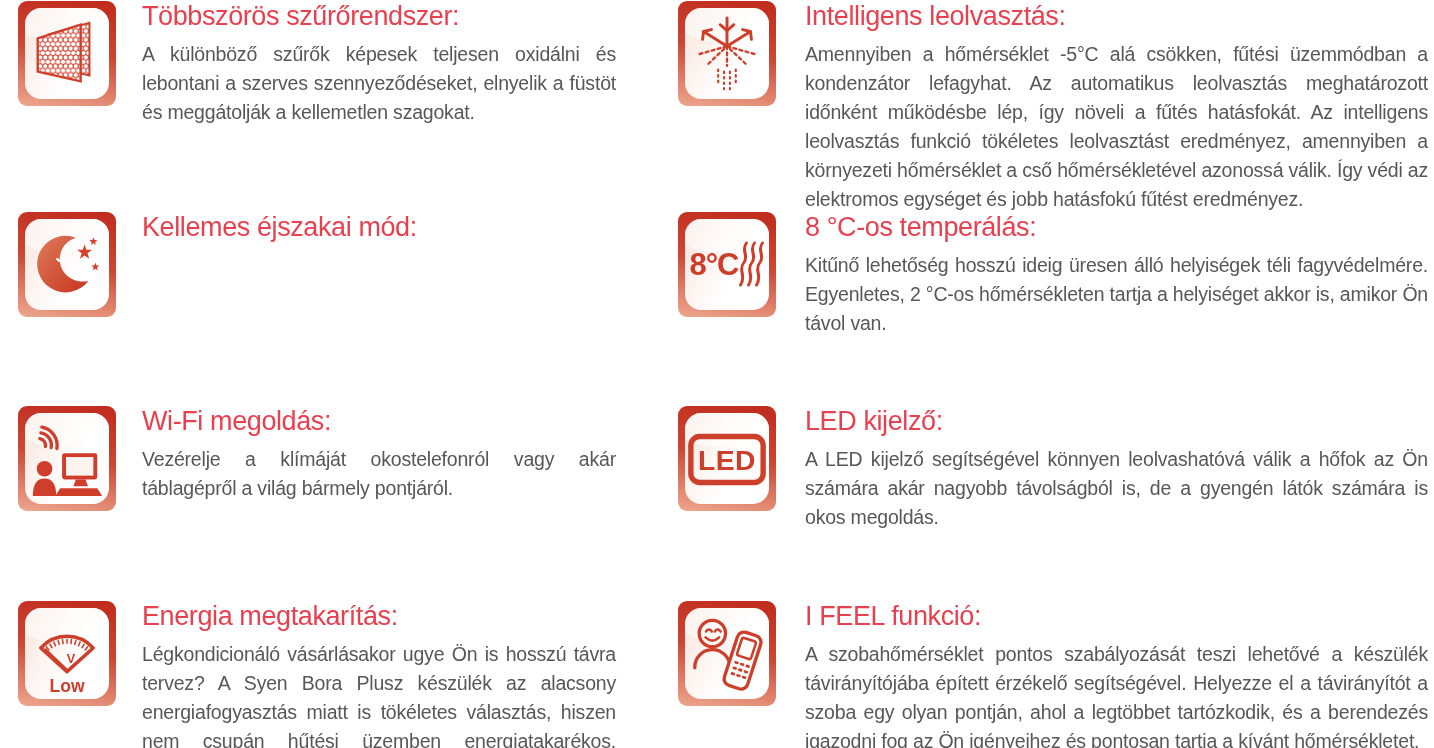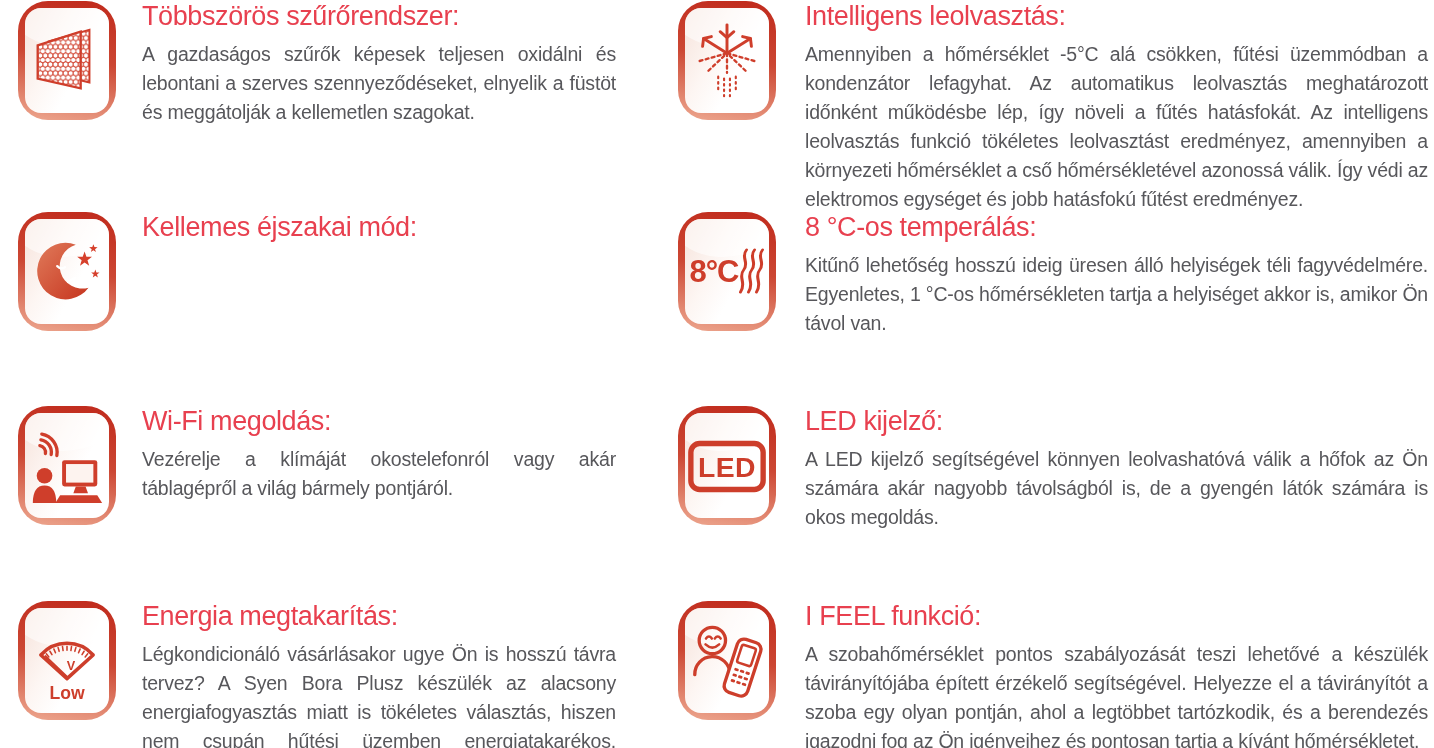--- a/index.html
+++ b/index.html
@@ -14,22 +14,22 @@
   .feature { position:absolute; display:flex; align-items:flex-start; }
   .col-left  { left:18px;  }
   .col-right { left:678px; }
   .r0 { top:1px; }
   .r1 { top:212px; }
   .r2 { top:406px; }
   .r3 { top:601px; }
 
   .icon-tile {
     flex:none;
-    width:98px; height:119px;
-    border-radius:30px;
+    width:98px; height:105px;
+    border-radius:9px;
     background:linear-gradient(190deg,#c02a1c 0%,#cc4733 48%,#eda78f 100%);
     position:relative;
     padding-left:26px;
   }
   .icon-inner {
     position:absolute; inset:7px;
     border-radius:16px;
     background:linear-gradient(118deg,#f6e2da 0%,#fdf6f3 38%,#ffffff 62%);
     display:flex; align-items:center; justify-content:center;
     overflow:hidden;
@@ -86,21 +86,21 @@
           <g>
             <polygon points="24,26 66,14 66,68 24,58" fill="url(#hexp)" stroke="#cf3e2b" stroke-width="2"></polygon>
             <polygon points="13,30 57,16 57,74 13,64" fill="#ffffff"></polygon>
             <polygon points="13,30 57,16 57,74 13,64" fill="url(#hexp)" stroke="#cf3e2b" stroke-width="2.4"></polygon>
           </g>
         </svg>
       </div>
     </div>
     <div class="content">
       <div class="title">Többszörös szűrőrendszer:</div>
-      <div class="body">A gazdaságos szűrők képesek teljesen oxidálni és lebontani a szerves szennyeződéseket, elnyelik a füstöt és meggátolják a kellemetlen szagokat.</div>
+      <div class="body">A különböző szűrők képesek teljesen oxidálni és lebontani a szerves szennyeződéseket, elnyelik a füstöt és meggátolják a kellemetlen szagokat.</div>
     </div>
   </div>
 
   <div class="feature col-right r0">
     <div class="icon-tile">
       <div class="icon-inner">
         <svg width="84" height="90" viewBox="0 0 86 92">
           <g stroke="#cf3e2b" stroke-width="3" fill="none" stroke-linecap="round" stroke-linejoin="round">
             <path d="M43 9 V38"></path>
             <path d="M36 16 L43 22 L50 16"></path>
@@ -165,21 +165,21 @@
               <path d="M4 4 C-1 11, 9 17, 4 24 C-1 31, 9 37, 4 46"></path>
               <path d="M12 4 C7 11, 17 17, 12 24 C7 31, 17 37, 12 46"></path>
               <path d="M20 4 C15 11, 25 17, 20 24 C15 31, 25 37, 20 46"></path>
             </g>
           </svg>
         </div>
       </div>
     </div>
     <div class="content">
       <div class="title">8 °C-os temperálás:</div>
-      <div class="body">Kitűnő lehetőség hosszú ideig üresen álló helyiségek téli fagyvédelmére. Egyenletes, 1 °C-os hőmérsékleten tartja a helyiséget akkor is, amikor Ön távol van.</div>
+      <div class="body">Kitűnő lehetőség hosszú ideig üresen álló helyiségek téli fagyvédelmére. Egyenletes, 2 °C-os hőmérsékleten tartja a helyiséget akkor is, amikor Ön távol van.</div>
     </div>
   </div>
 
   <div class="feature col-left r2">
     <div class="icon-tile">
       <div class="icon-inner">
         <svg width="84" height="90" viewBox="0 0 86 92">
           <g stroke="#cf3e2b" stroke-width="3.4" fill="none" stroke-linecap="round">
             <path d="M17.2 27.1 A7 7 0 0 1 22.9 35.2" transform="translate(-2 -2)"></path>
             <path d="M18.3 21.2 A13 13 0 0 1 28.8 36.3" transform="translate(-2 -2)"></path>

